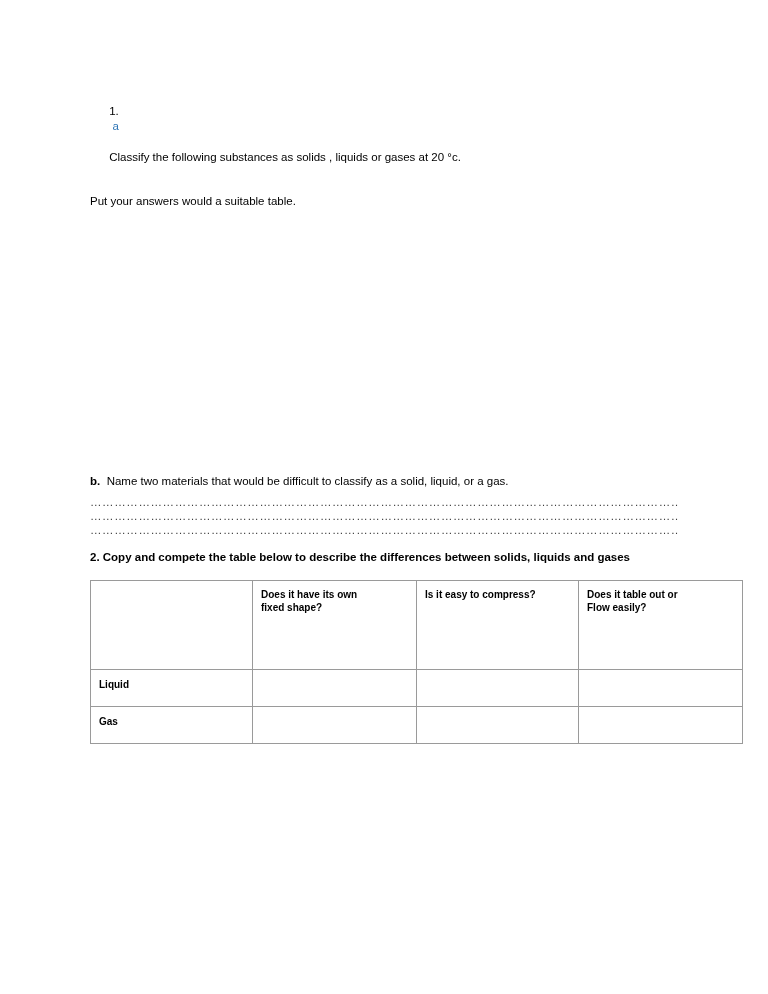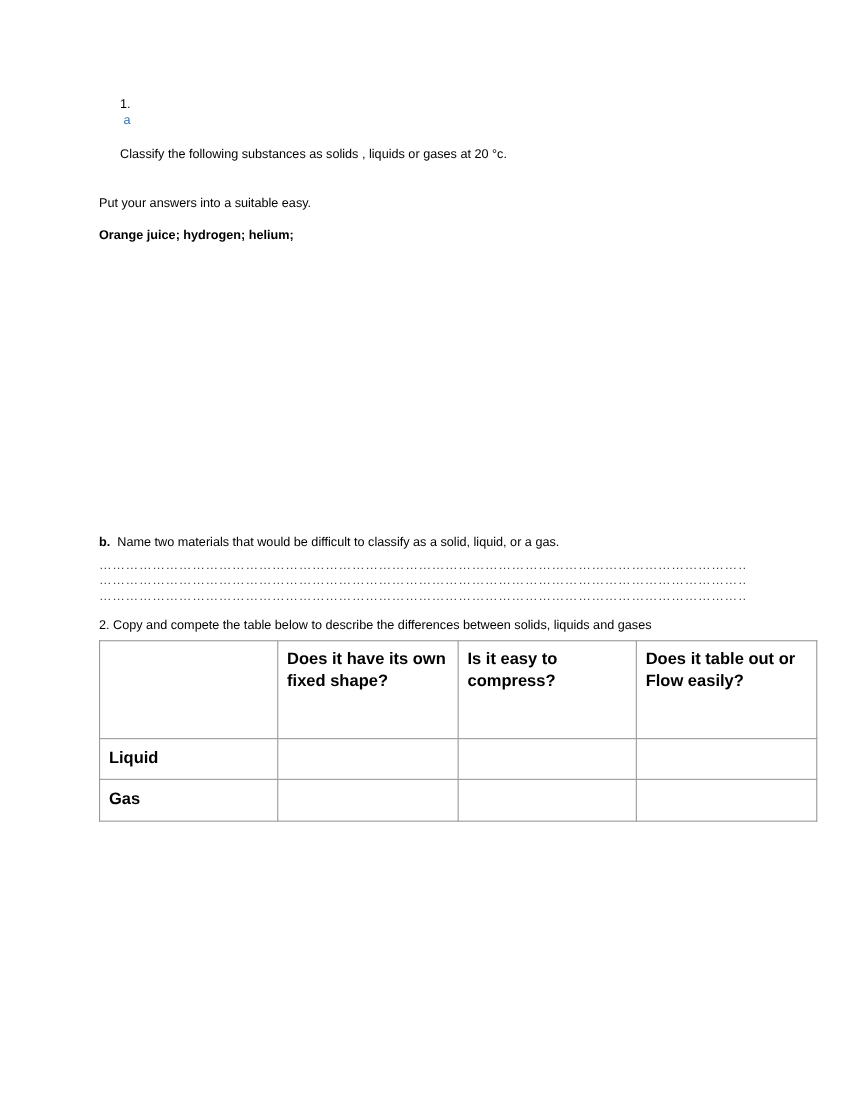--- a/index.html
+++ b/index.html
@@ -19,21 +19,21 @@
     position: absolute;
     left: 0;
     top: 0;
     width: 768px;
     height: 994px;
     background: #ffffff;
   }
   .content {
     position: absolute;
     left: 90px;
-    top: 72px;
+    top: 88px;
     width: 588px;
   }
   .q-line {
     font-size: 11.5px;
     line-height: 1.35;
     margin-bottom: 13px;
     white-space: pre-wrap;
   }
   .q-num {
     font-size: 11.5px;
@@ -62,32 +62,33 @@
     letter-spacing: 0.6px;
     line-height: 1.25;
     overflow: hidden;
     white-space: nowrap;
     width: 588px;
     height: 14px;
   }
   .q2-line {
     font-size: 11.5px;
     margin-top: 14px;
-    margin-bottom: 7px;
+    margin-bottom: 17px;
+    font-weight: bold;
   }
   table.diff-table {
     border-collapse: collapse;
     width: 588px;
     table-layout: fixed;
   }
   table.diff-table td {
     border: 1px solid #9a9a9a;
     vertical-align: top;
     padding: 7px 7px 7px 8px;
-    font-size: 15px;
+    font-size: 10px;
     font-weight: bold;
     line-height: 1.35;
   }
   .col-1 { width: 146px; }
   .col-2 { width: 148px; }
   .col-3 { width: 146px; }
   .col-4 { width: 148px; }
   tr.header-row td { height: 74px; }
   tr.body-row td { height: 20px; padding-top: 8px; padding-bottom: 8px; }
   .cell-sub { display: block; }
@@ -98,23 +99,22 @@
 <div class="page">
   <div class="content">
 
     <div class="q-line">
       <span class="q-num">1.</span>
       <span>&nbsp;</span><span class="q-sub">a</span>
       <span class="q-gap"></span>
       <span>Classify the following substances as solids , liquids or gases at 20 °c.</span>
     </div>
 
-    <div class="q-line">Put your answers into a suitable easy.</div>
+    <div class="q-line">Put your answers would a suitable table.</div>
 
-    <div class="q-line bold">Orange juice; hydrogen; helium;</div>
 
     <div class="spacer-block"></div>
 
     <div class="b-line">
       <span class="bold">b.</span>
       <span>&nbsp;</span><span>Name two materials that would be difficult to classify as a solid, liquid, or a gas.</span>
     </div>
 
     <div class="dots">…………………………………………………………………………………………………………………………………………………………………………………………</div>
     <div class="dots">…………………………………………………………………………………………………………………………………………………………………………………………</div>

